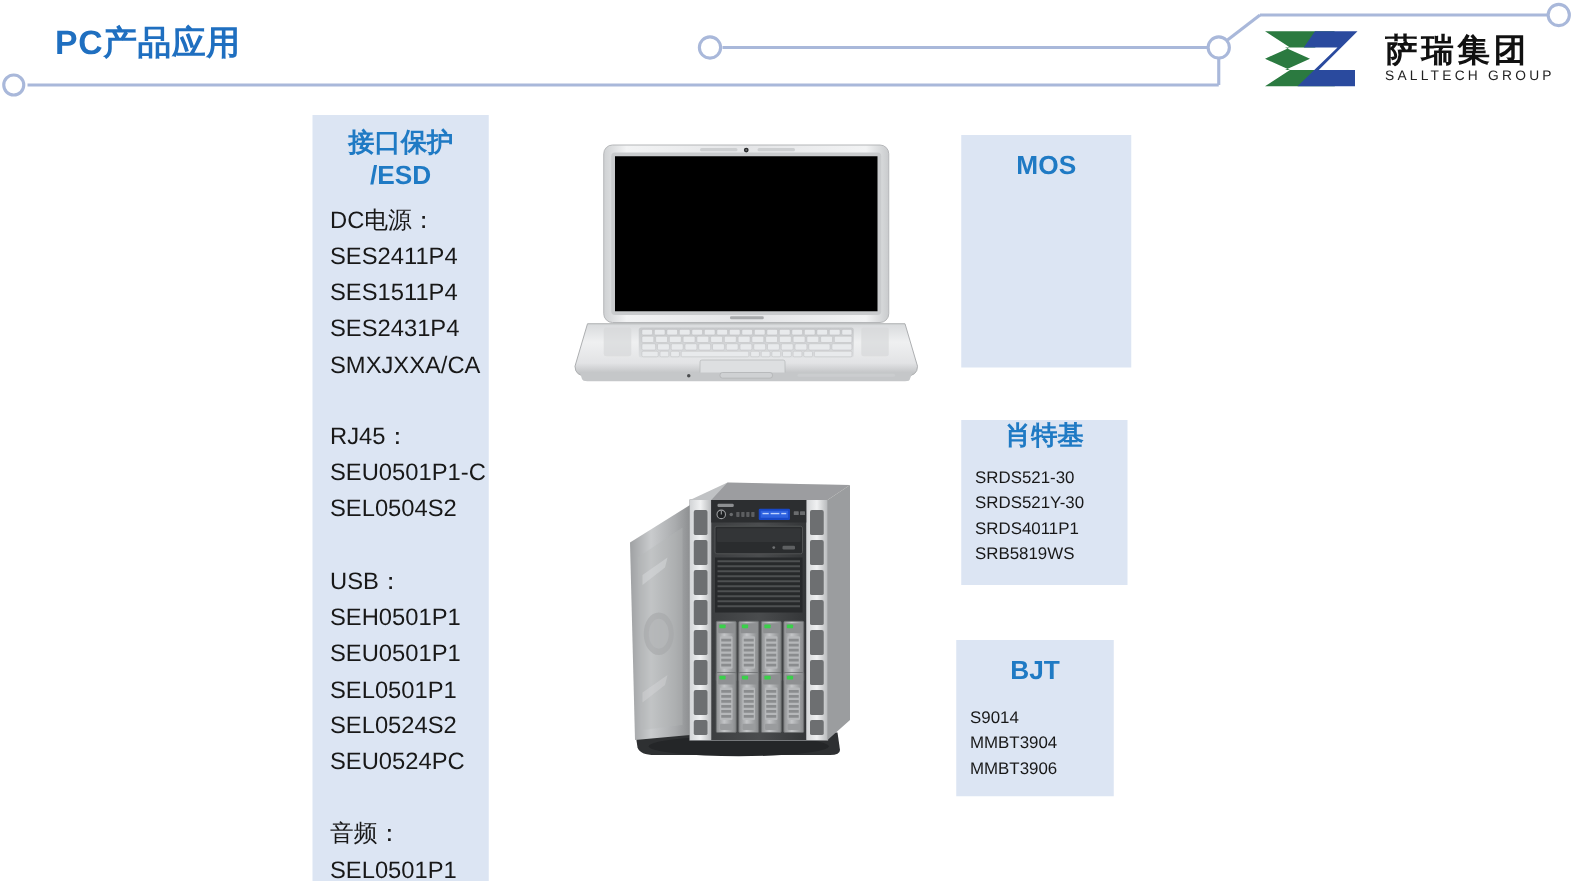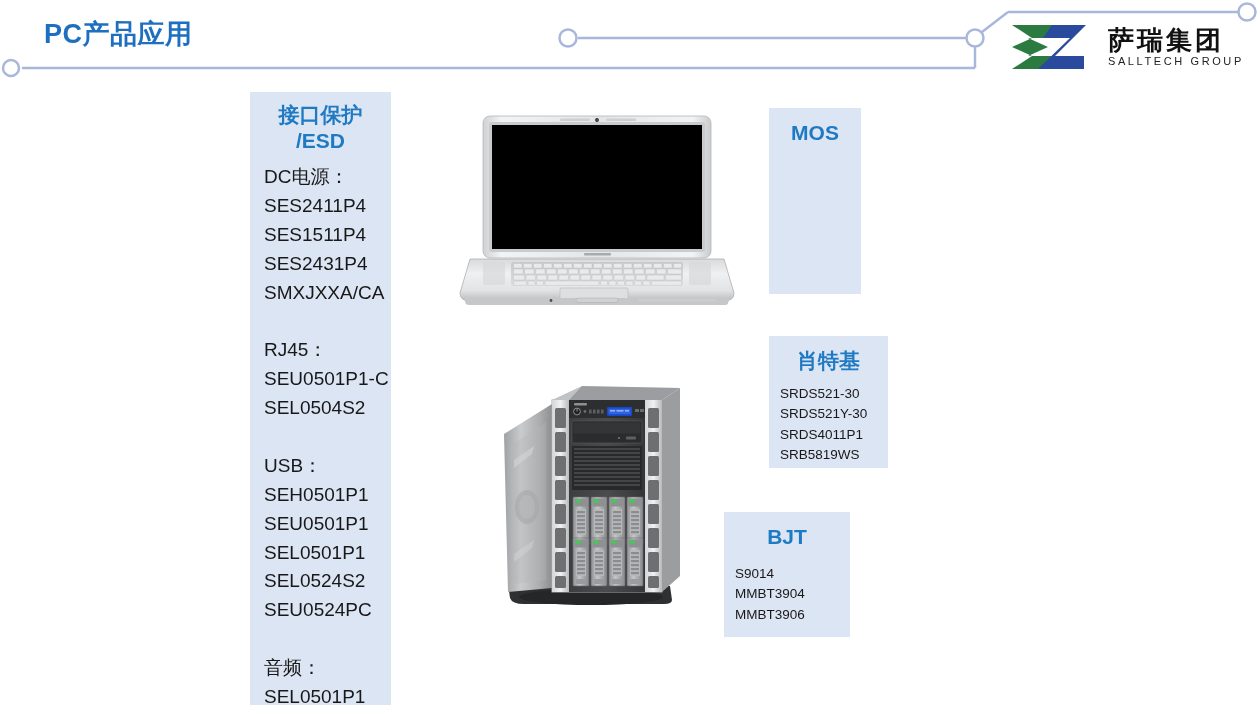--- a/index.html
+++ b/index.html
@@ -111,51 +111,51 @@
   }
   .panel-esd .panel-body {
     font-size: 19px;
     padding: 10px 0 0 14px;
   }
 
   
   .panel-mos {
     left: 769px;
     top: 108px;
-    width: 92px;
+    width: 136px;
     height: 186px;
     padding: 12px 0 0 0;
   }
   .panel-mos .panel-title {
     font-size: 21px;
   }
   .panel-mos .panel-body {
     font-size: 13.5px;
     padding: 12px 0 0 11px;
   }
 
   
   .panel-schottky {
     left: 769px;
     top: 336px;
-    width: 119px;
+    width: 133px;
     height: 132px;
-    padding: 12px 0 0 0;
+    padding: 0 0 0 0;
   }
   .panel-schottky .panel-title {
     font-size: 21px;
   }
   .panel-schottky .panel-body {
     font-size: 13.5px;
     padding: 10px 0 0 11px;
   }
 
   
   .panel-bjt {
-    left: 724px;
+    left: 765px;
     top: 512px;
     width: 126px;
     height: 125px;
     padding: 12px 0 0 0;
   }
   .panel-bjt .panel-title {
     font-size: 21px;
   }
   .panel-bjt .panel-body {
     font-size: 13.5px;

